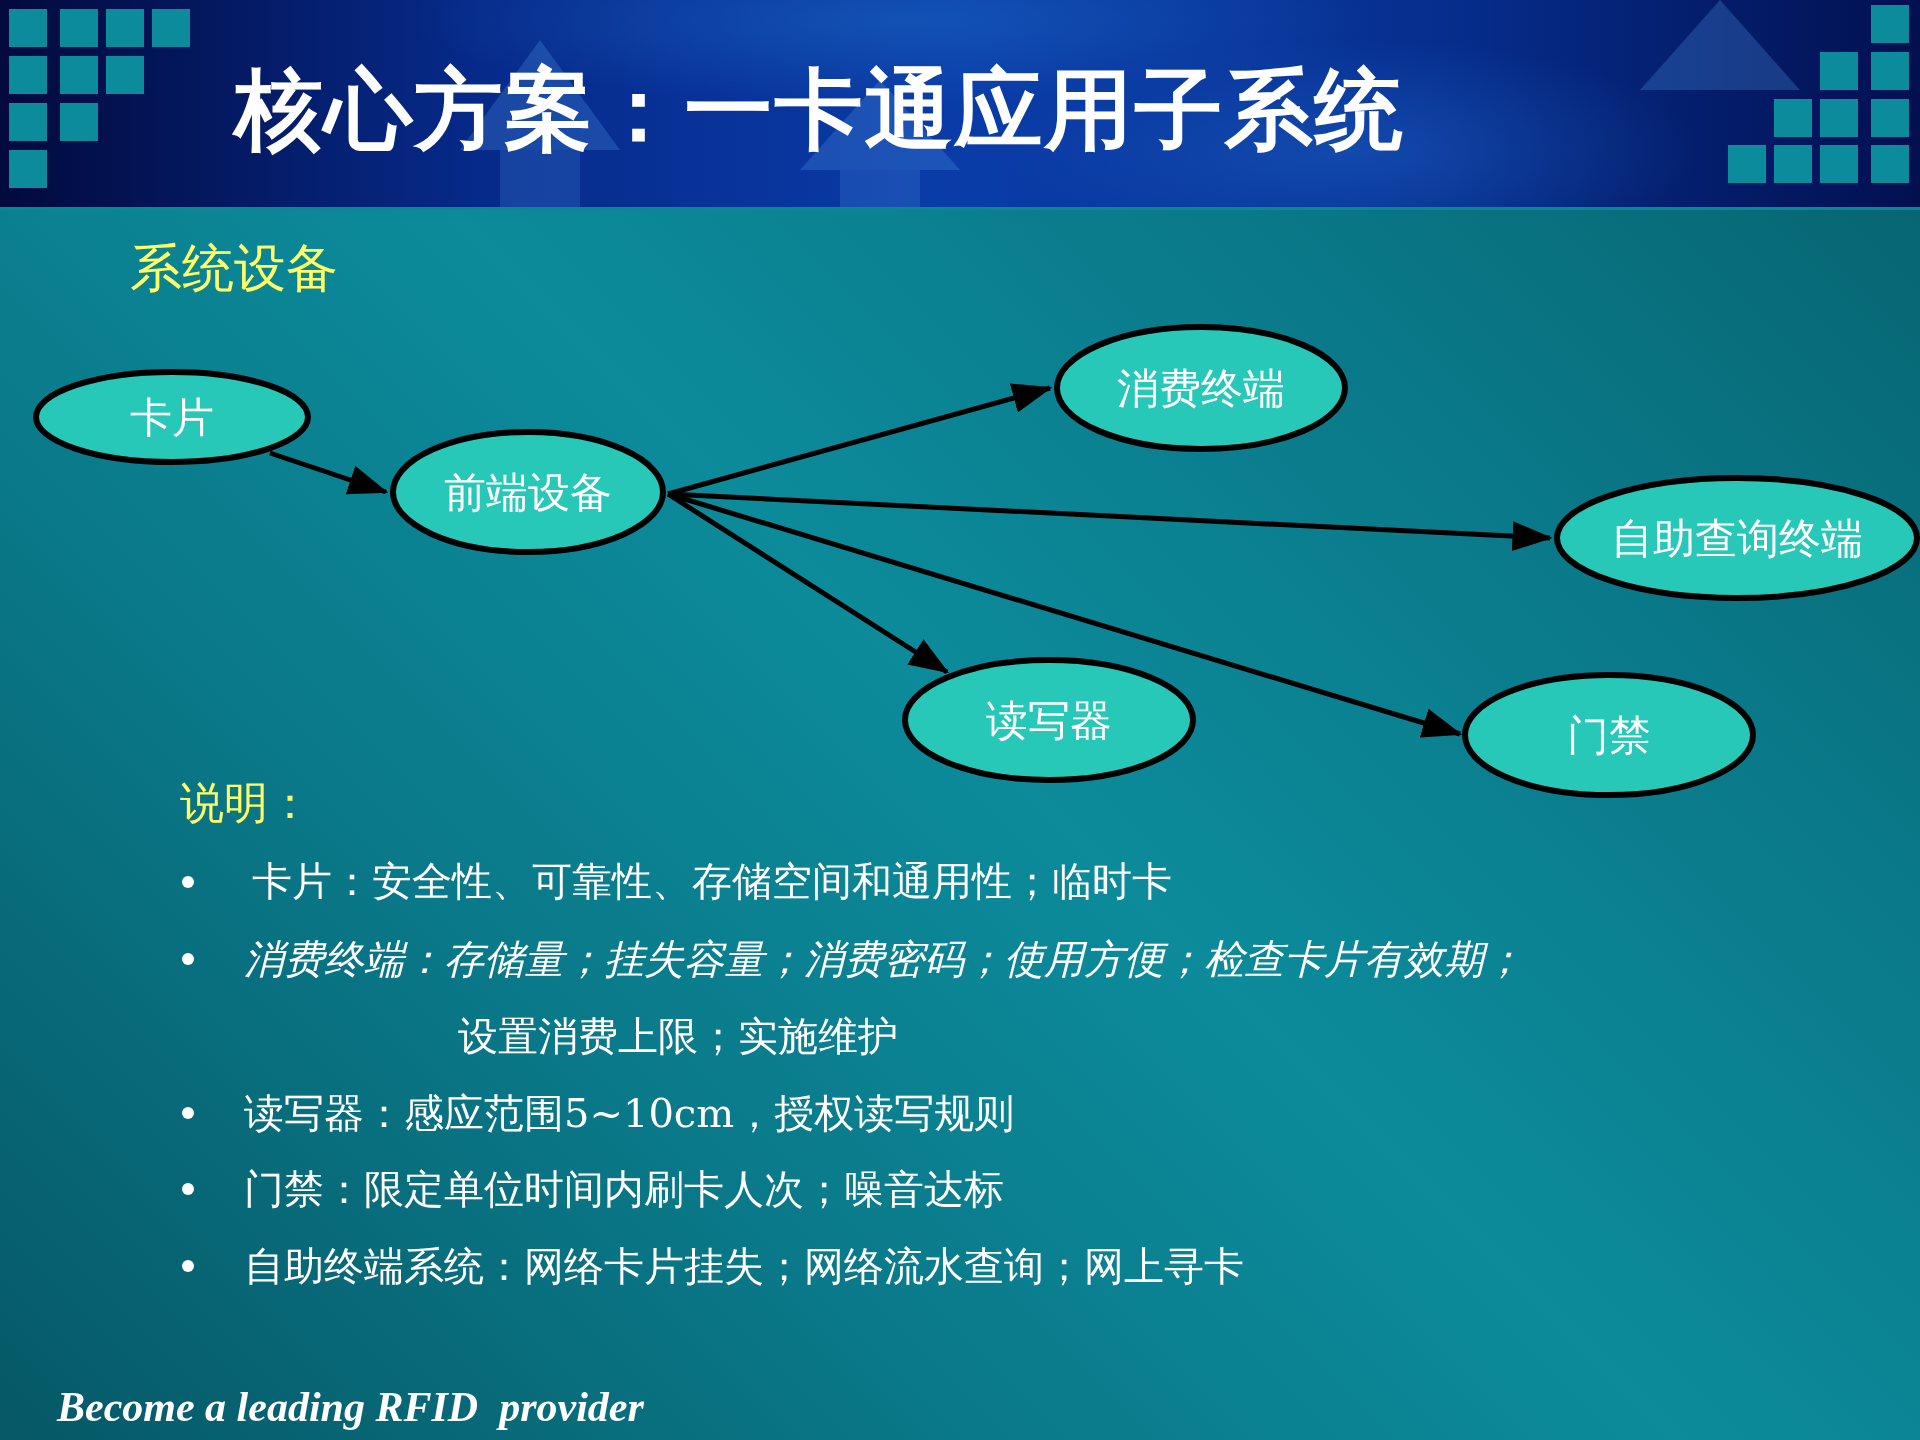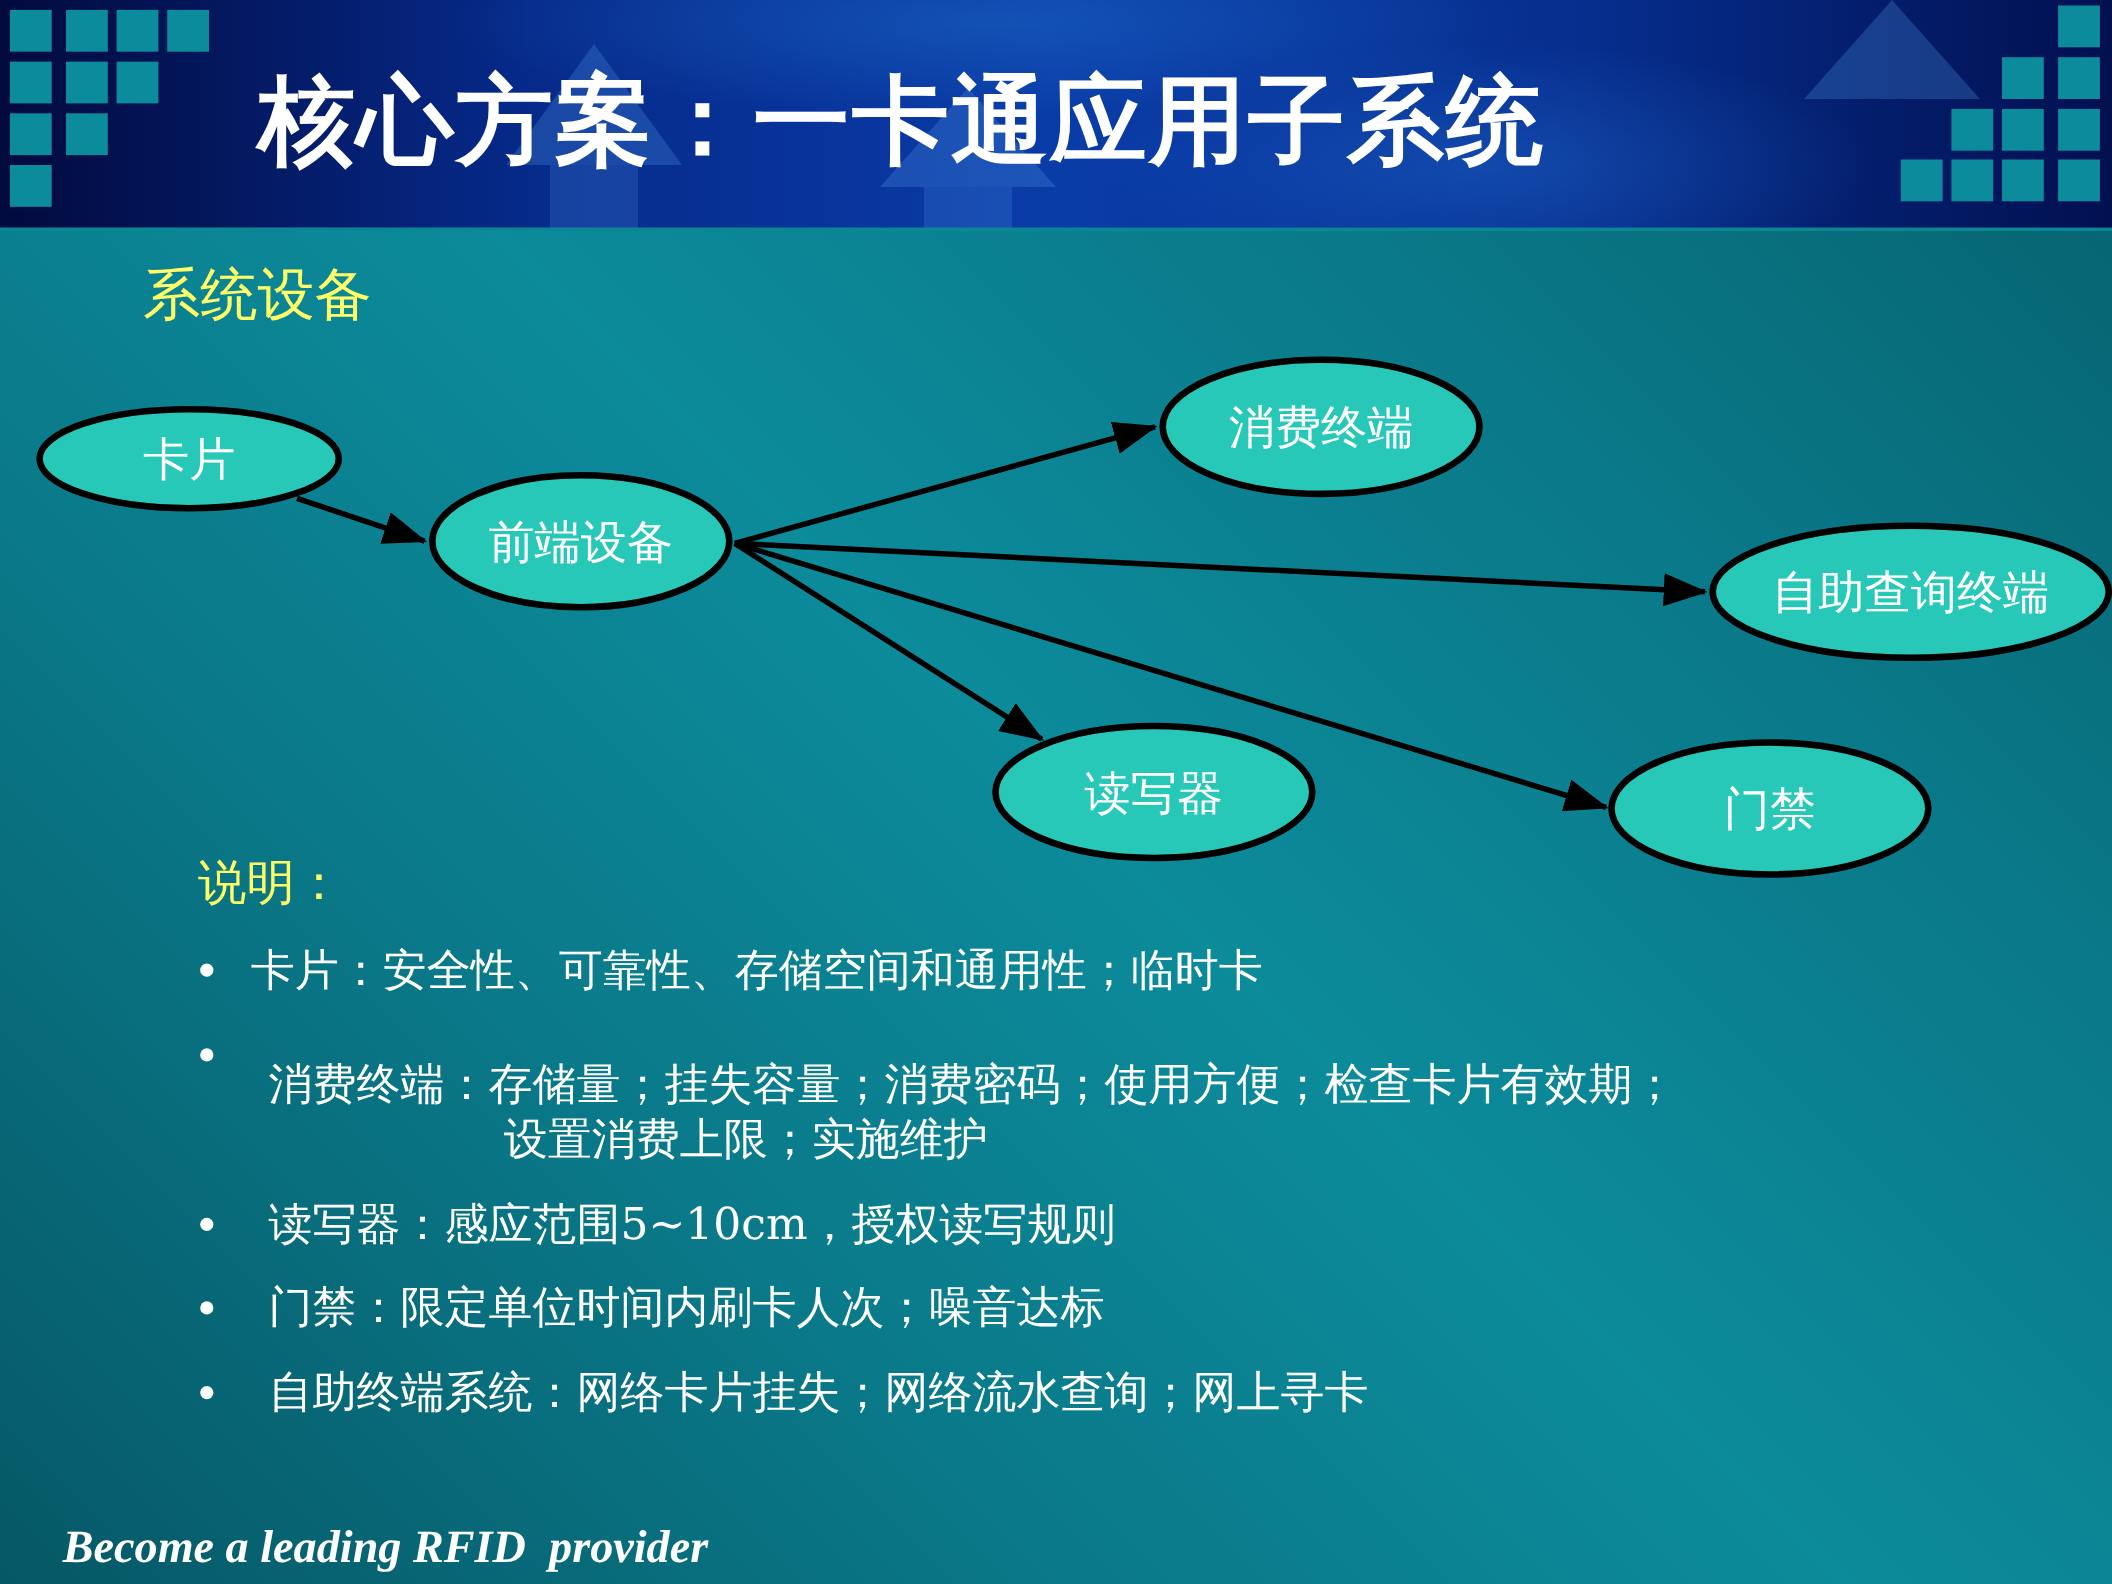--- a/index.html
+++ b/index.html
@@ -128,24 +128,24 @@
   </g>
   <g>
     <ellipse cx="1609" cy="735" rx="144" ry="60" fill="#28C8B8" stroke="#000" stroke-width="6"></ellipse>
     <text class="node-label" x="1609" y="750" text-anchor="middle">门禁</text>
   </g>
 </svg>
 
 <div class="note-title">说明：</div>
 
 <div class="bullet" style="top:876px;"></div>
-<div class="line" style="left:228px; top:854px;font-family:Liberation Serif, serif;">卡片：安全性、可靠性、存储空间和通用性；临时卡</div>
+<div class="line" style="left:252px; top:854px;font-family:Liberation Serif, serif;">卡片：安全性、可靠性、存储空间和通用性；临时卡</div>
 
 <div class="bullet" style="top:953px;"></div>
-<div class="line" style="left:244px; top:958px;">消费终端：存储量；挂失容量；消费密码；使用方便；检查卡片有效期；</div>
+<div class="line" style="left:244px; top:931px;font-style:italic;">消费终端：存储量；挂失容量；消费密码；使用方便；检查卡片有效期；</div>
 <div class="line" style="left:458px; top:1008px;">设置消费上限；实施维护</div>
 
 <div class="bullet" style="top:1107px;"></div>
 <div class="line" style="left:244px; top:1085px;">读写器：感应范围5~10cm，授权读写规则</div>
 
 <div class="bullet" style="top:1183px;"></div>
 <div class="line" style="left:244px; top:1161px;">门禁：限定单位时间内刷卡人次；噪音达标</div>
 
 <div class="bullet" style="top:1260px;"></div>
 <div class="line" style="left:244px; top:1238px;">自助终端系统：网络卡片挂失；网络流水查询；网上寻卡</div>

